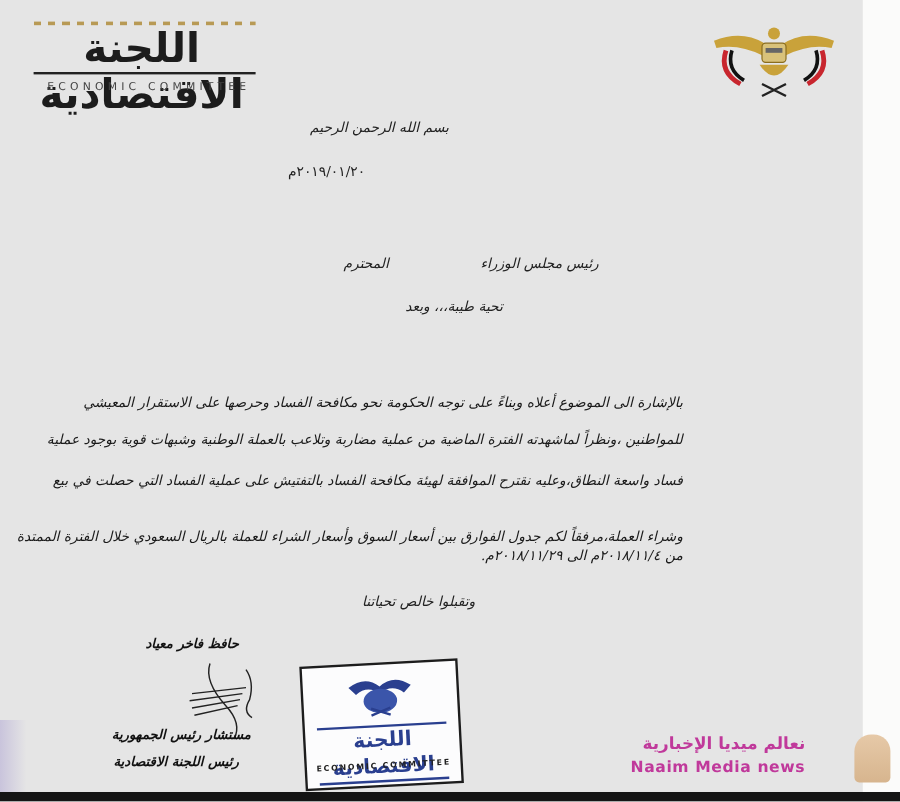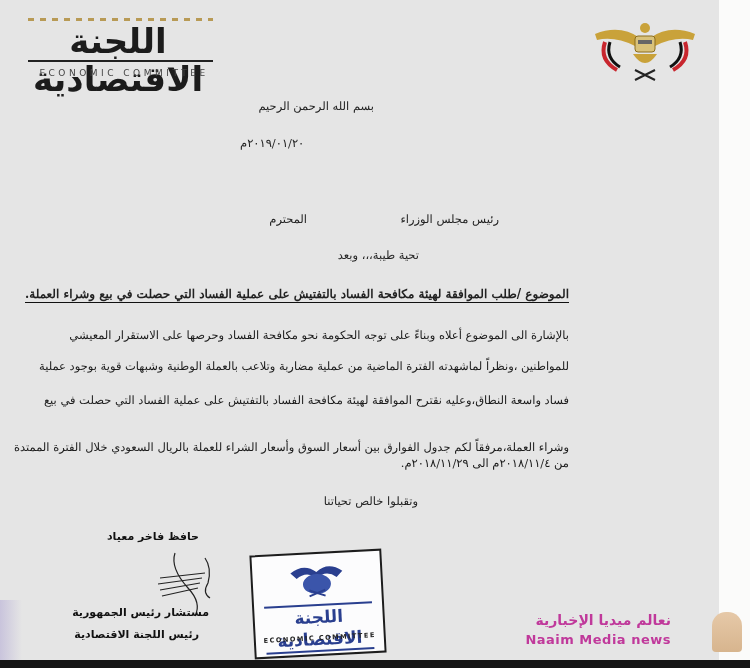--- a/index.html
+++ b/index.html
@@ -4,21 +4,21 @@
 <style>
   html, body { margin:0; padding:0; }
   body {
     width:750px; height:668px; overflow:hidden; position:relative;
     background:#fbfbfa;
     font-family:"DejaVu Serif", serif;
     color:#1a1a1a;
   }
   .page { position:absolute; left:0; top:0; width:719px; height:668px; background:#e5e5e5; }
   .abs { position:absolute; }
-  .rtl { direction:rtl; text-align:center; }
+  .rtl { direction:rtl; text-align:center;font-style:italic; }
 
   
   .logo-ar { left:18px; top:22px; width:200px; font-family:"DejaVu Sans", sans-serif;
     font-weight:bold; font-size:34px; letter-spacing:-1px; color:#1c1c1c; text-align:center; line-height:38px; }
   .logo-rule { left:28px; height:2px; width:185px; background:#222; }
   .logo-dots { left:28px; width:185px; height:3px;
     background:repeating-linear-gradient(90deg,#b89a55 0 6px,transparent 6px 12px); }
   .logo-en { left:24px; top:68px; width:200px; text-align:center; font-family:"DejaVu Sans", sans-serif;
     font-size:9px; letter-spacing:3.5px; color:#444; }
 
@@ -67,32 +67,31 @@
     <circle cx="60" cy="16" r="5" fill="#c9a23a"></circle>
     <rect x="50" y="24" width="20" height="16" rx="3" fill="#d9c27a" stroke="#8a6d1e"></rect>
     <rect x="53" y="28" width="14" height="4" fill="#666"></rect>
     <path d="M48 42 Q60 60 72 42 Z" fill="#c9a23a"></path>
     <path d="M50 68 L70 58 M70 68 L50 58" stroke="#222" stroke-width="2"></path>
   </svg>
 
   <div class="abs body-text rtl" style="right:345px; top:99px;">بسم الله الرحمن الرحيم</div>
   <div class="abs body-text" style="left:240px; top:136px;">٢٠١٩/٠١/٢٠م</div>
   <div class="abs body-text rtl" style="right:220px; top:212px;">رئيس مجلس الوزراء</div>
-  <div class="abs body-text rtl" style="right:412px; top:212px;margin-left:23px;">المحترم</div>
+  <div class="abs body-text rtl" style="right:395px; top:212px;margin-left:23px;">المحترم</div>
   <div class="abs body-text rtl" style="right:300px; top:248px;">تحية طيبة،،، وبعد</div>
 
-  <div class="abs body-text rtl subject" style="right:150px; top:287px;">الموضوع /طلب الموافقة لهيئة مكافحة الفساد بالتفتيش على عملية الفساد التي حصلت في بيع وشراء العملة.</div>
 
   <div class="abs para-line rtl" style="top:328px;">بالإشارة الى الموضوع أعلاه وبناءً على توجه الحكومة نحو مكافحة الفساد وحرصها على الاستقرار المعيشي</div>
   <div class="abs para-line rtl" style="top:359px;">للمواطنين ،ونظراً لماشهدته الفترة الماضية من عملية مضاربة وتلاعب بالعملة الوطنية وشبهات قوية بوجود عملية</div>
   <div class="abs para-line rtl" style="top:393px;">فساد واسعة النطاق،وعليه نقترح الموافقة لهيئة مكافحة الفساد بالتفتيش على عملية الفساد التي حصلت في بيع</div>
   <div class="abs para-line rtl" style="top:440px;">وشراء العملة،مرفقاً لكم جدول الفوارق بين أسعار السوق وأسعار الشراء للعملة بالريال السعودي خلال الفترة الممتدة</div>
   <div class="abs para-line rtl" style="top:456px;">من ٢٠١٨/١١/٤م الى ٢٠١٨/١١/٢٩م.</div>
 
-  <div class="abs body-text rtl" style="right:301px; top:494px;margin-left:20px;">وتقبلوا خالص تحياتنا</div>
+  <div class="abs body-text rtl" style="right:323px; top:494px;margin-left:20px;">وتقبلوا خالص تحياتنا</div>
 
   <div class="abs sig-block rtl" style="right:520px; top:530px;">حافظ فاخر معياد</div>
   <svg class="abs" style="left:150px; top:548px; width:80px; height:70px;" viewBox="0 0 80 70">
     <path d="M25 5 Q20 20 38 40 Q52 55 45 68" stroke="#222" stroke-width="1.2" fill="none"></path>
     <path d="M10 30 L55 25 M8 36 L52 30 M10 42 L50 35 M12 48 L48 40" stroke="#222" stroke-width="1.2"></path>
     <path d="M55 10 Q62 20 58 35 Q52 45 60 50" stroke="#222" stroke-width="1.2" fill="none"></path>
   </svg>
   <div class="abs sig-block rtl" style="right:510px; top:606px;">مستشار رئيس الجمهورية</div>
   <div class="abs sig-block rtl" style="right:520px; top:628px;">رئيس اللجنة الاقتصادية</div>
 

